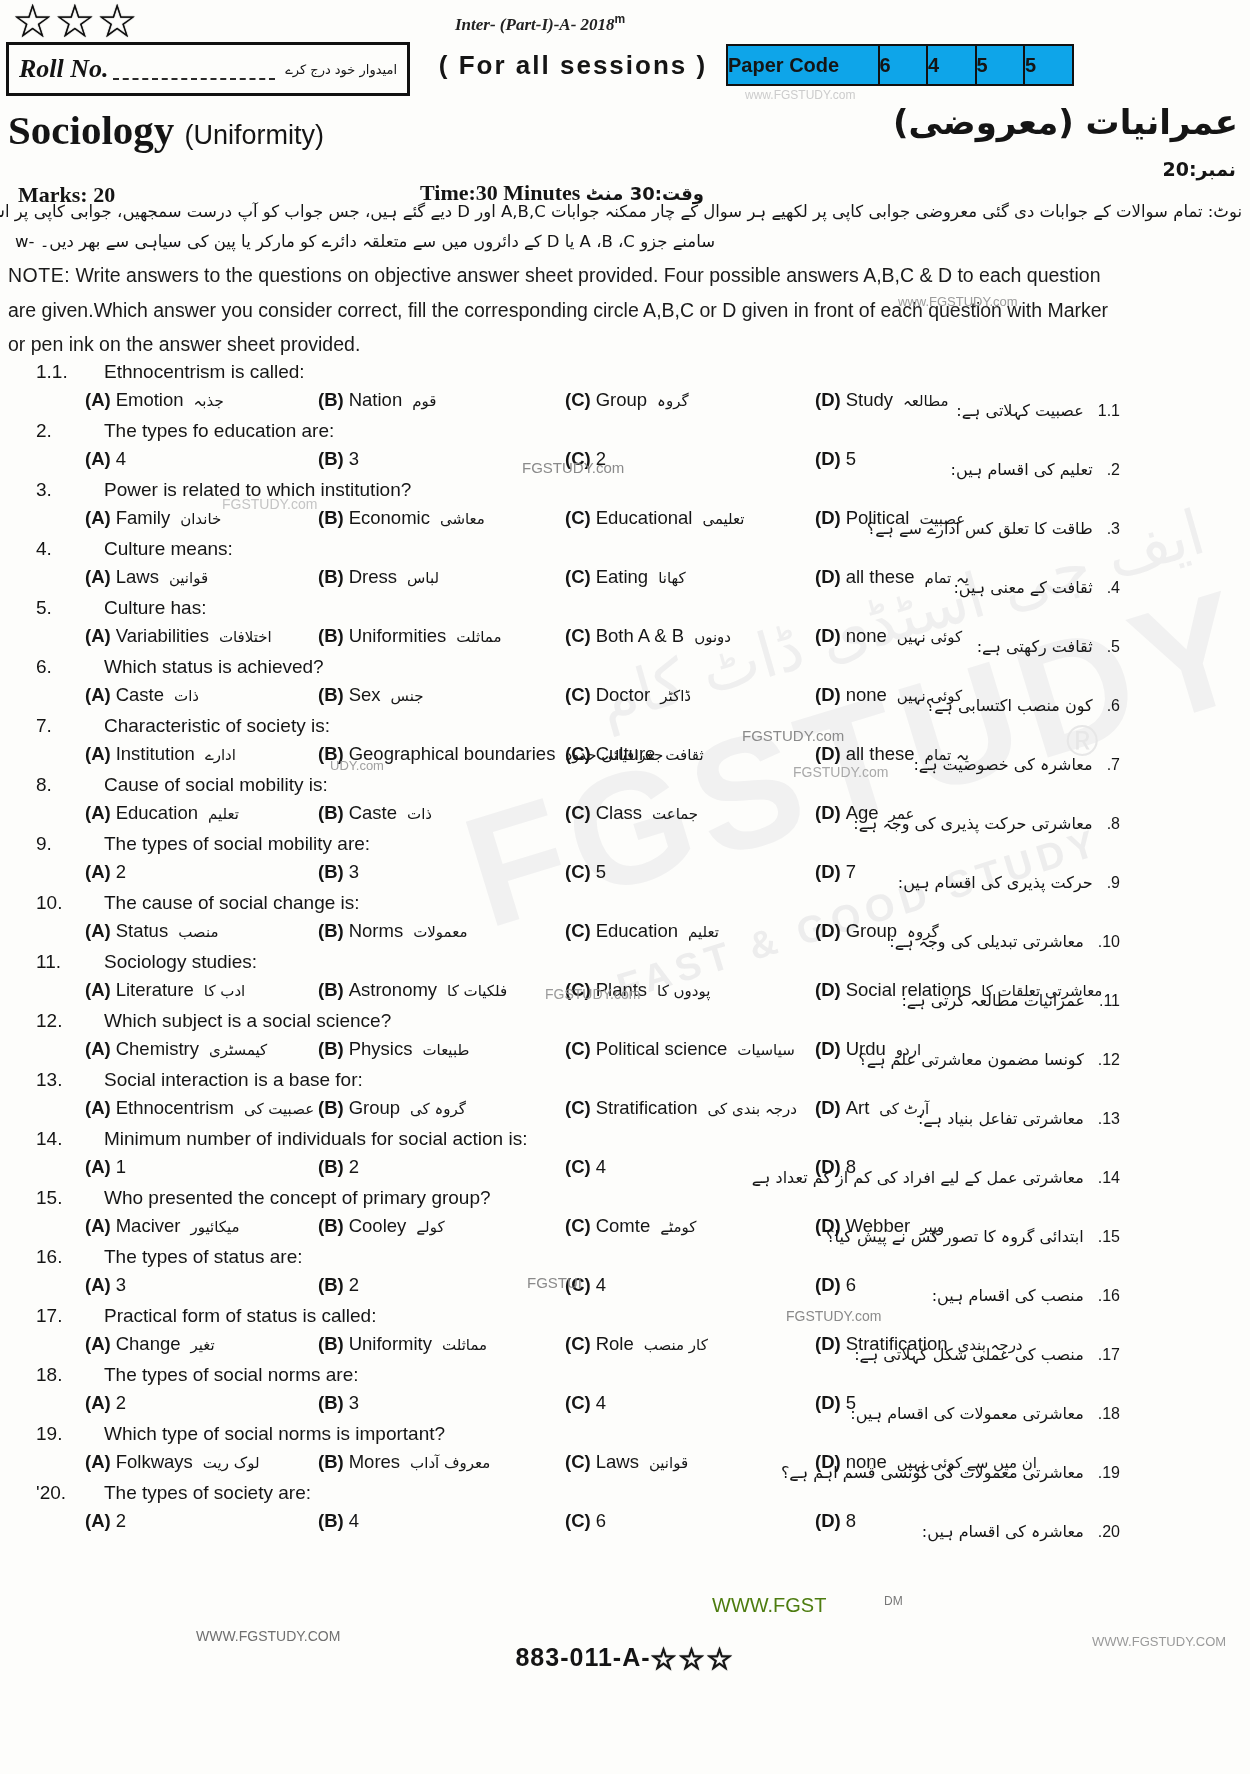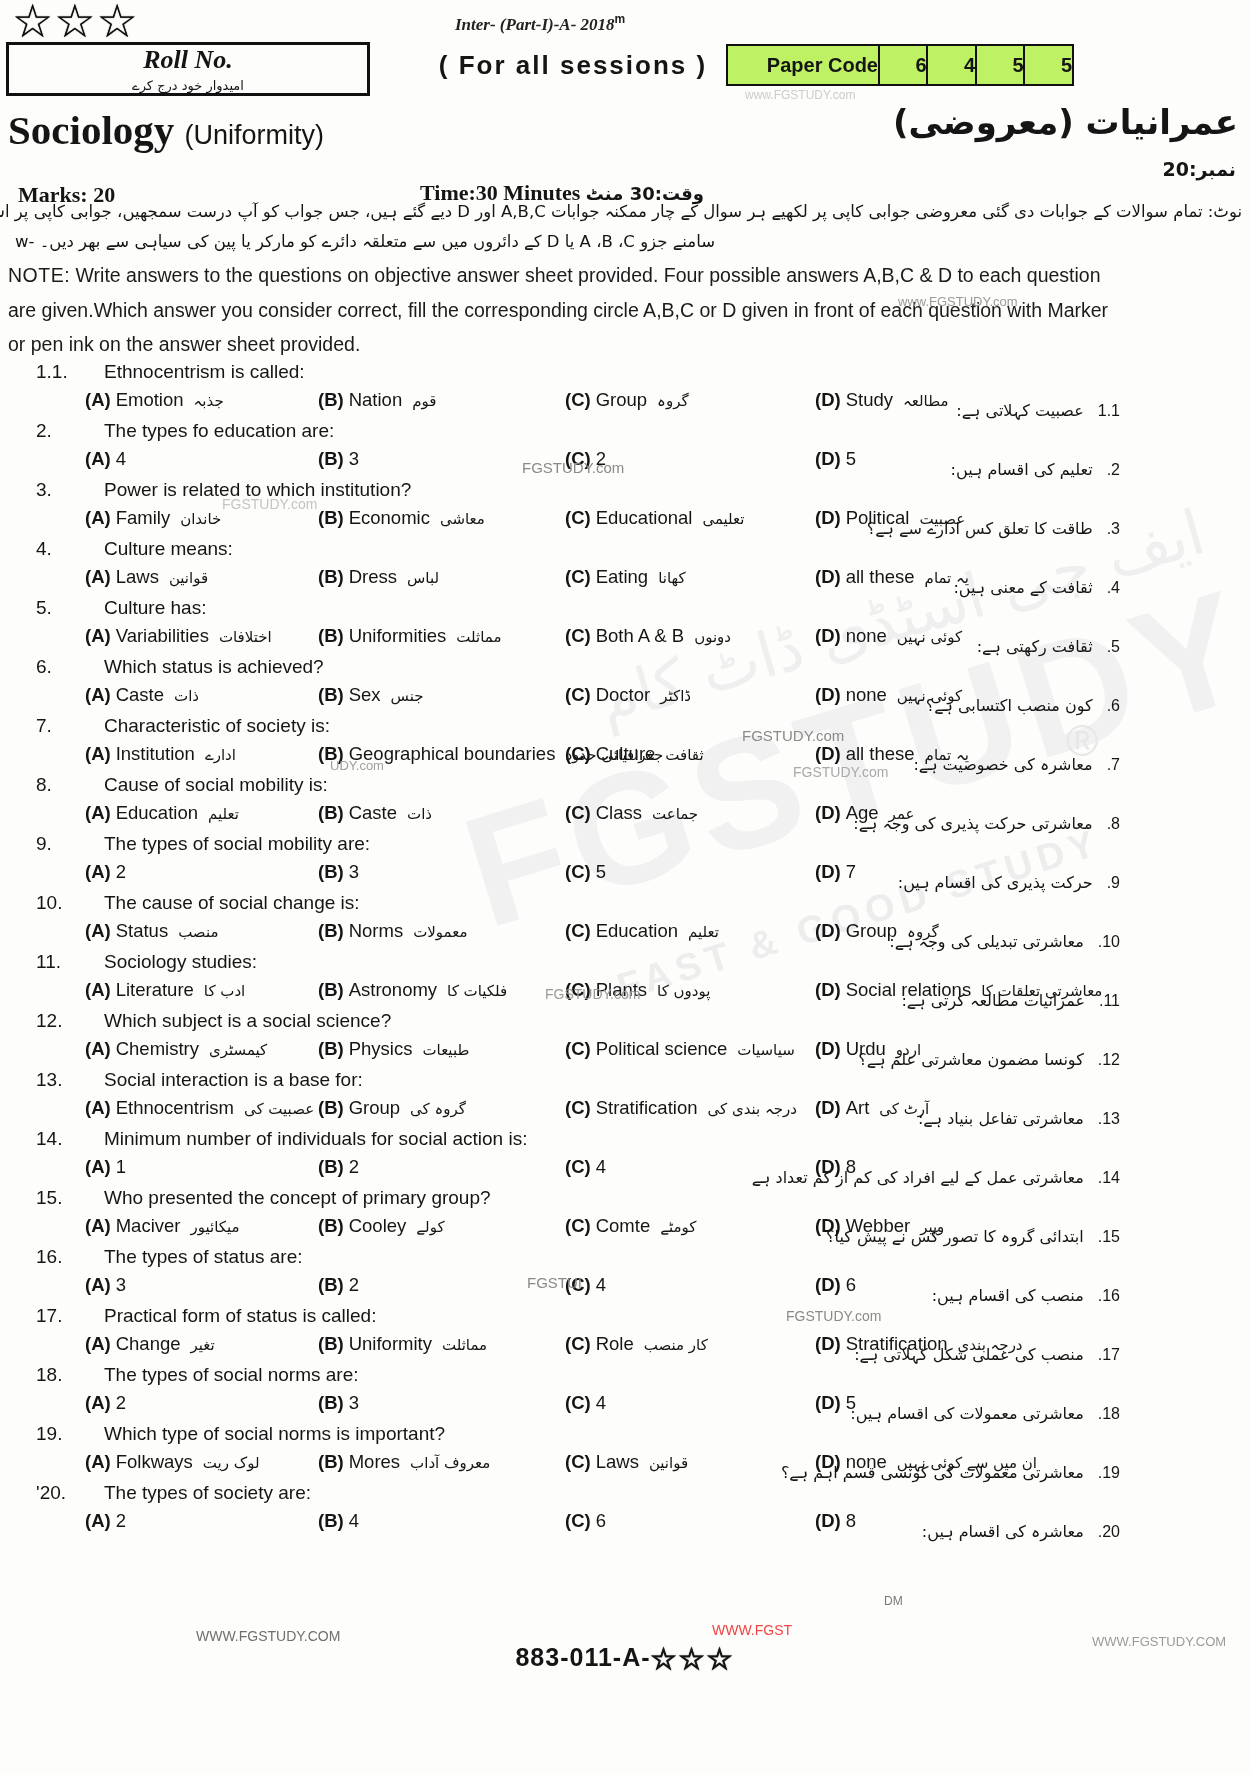--- a/index.html
+++ b/index.html
@@ -5,27 +5,27 @@
   html,body{margin:0;padding:0;background:#8a8a8a;}
   #page{position:relative;width:1250px;height:1774px;margin:0 auto;background:#fdfdfb;
         font-family:"Liberation Sans",sans-serif;color:#151515;overflow:hidden;}
   .abs{position:absolute;}
   .ur{font-family:"DejaVu Sans",sans-serif;}
 
   
   #stars-top{left:12px;top:-6px;font-size:46px;letter-spacing:1px;color:#0c0c0c;text-shadow:0 0 1px #0c0c0c;}
   #exam-ref{left:455px;top:12px;font-size:17px;font-weight:bold;font-style:italic;font-family:"Liberation Serif",serif;color:#222;}
   #exam-ref sup{font-size:12px;font-style:normal;font-family:"Liberation Sans",sans-serif;}
-  #roll-box{left:6px;top:42px;width:364px;height:54px;border:3px solid #111;display:flex;align-items:center;padding:0 10px;box-sizing:border-box;flex-direction:column;}
+  #roll-box{left:6px;top:42px;width:404px;height:54px;border:3px solid #111;display:flex;align-items:center;padding:0 10px;box-sizing:border-box;}
   #roll-label{font-family:"Liberation Serif",serif;font-weight:bold;font-style:italic;font-size:26px;}
   #roll-line{flex:1;border-bottom:2px dashed #2a2a2a;height:20px;margin:0 10px 0 4px;}
   #roll-urdu{font-size:13px;direction:rtl;}
   #sessions{left:428px;top:50px;width:290px;text-align:center;font-weight:bold;font-size:26px;letter-spacing:2px;}
   #paper-code{left:726px;top:44px;display:flex;}
-  .pc-cell{border:2.5px solid #111;height:38px;line-height:38px;text-align:right;font-weight:bold;font-size:20px;background:#bef264;box-sizing:content-box;}
+  .pc-cell{border:2.5px solid #111;height:38px;line-height:38px;text-align:left;font-weight:bold;font-size:20px;background:#0ea5e9;box-sizing:content-box;}
   #pc-label{width:150px;}
   .pc-digit{width:47px;margin-left:-2.5px;}
   #title-en{left:8px;top:106px;font-family:"Liberation Serif",serif;font-weight:bold;font-size:41px;}
   #title-obj{font-family:"Liberation Sans",sans-serif;font-weight:normal;font-size:27px;}
   #title-ur{right:12px;top:102px;font-size:34px;font-weight:bold;direction:rtl;}
   #number-ur{right:14px;top:158px;font-size:19px;font-weight:bold;direction:rtl;}
   #marks{left:18px;top:182px;font-family:"Liberation Serif",serif;font-weight:bold;font-size:22px;}
   #time-line{left:420px;top:180px;font-family:"Liberation Serif",serif;font-weight:bold;font-size:22px;white-space:nowrap;}
   #time-line .ur{font-size:18px;}
   #urdu-note-1{right:8px;left:80px;top:202px;direction:rtl;text-align:right;font-size:16.5px;white-space:nowrap;}
@@ -407,18 +407,18 @@
 
   <div id="wm-front">
       <div class="wm" style="left: 898px; top: 294px; font-size: 13px; color: rgb(154, 154, 154);">www.FGSTUDY.com</div>
       <div class="wm" style="left: 522px; top: 459px; font-size: 15px; color: rgb(138, 138, 138);">FGSTUDY.com</div>
       <div class="wm" style="left: 742px; top: 727px; font-size: 15px; color: rgb(138, 138, 138);">FGSTUDY.com</div>
       <div class="wm" style="left: 793px; top: 764px; font-size: 14px; color: rgb(169, 169, 169);">FGSTUDY.com</div>
       <div class="wm" style="left: 330px; top: 758px; font-size: 13px; color: rgb(160, 160, 160);">UDY.com</div>
       <div class="wm" style="left: 545px; top: 986px; font-size: 14px; color: rgb(154, 154, 154);">FGSTUDY.com</div>
       <div class="wm" style="left: 527px; top: 1274px; font-size: 15px; color: rgb(138, 138, 138);">FGSTUI</div>
       <div class="wm" style="left: 786px; top: 1308px; font-size: 14px; color: rgb(138, 138, 138);">FGSTUDY.com</div>
-      <div class="wm" style="left: 712px; top: 1594px; font-size: 14px; color: #ef4444; margin-top: 28px;">WWW.FGST</div>
+      <div class="wm" style="left: 712px; top: 1594px; font-size: 20px; color: #4d7c0f;">WWW.FGST</div>
       <div class="wm" style="left: 884px; top: 1594px; font-size: 12px; color: rgb(119, 119, 119);">DM</div>
       <div class="wm" style="left: 196px; top: 1628px; font-size: 14px; color: rgb(111, 111, 111);">WWW.FGSTUDY.COM</div>
       <div class="wm" style="left: 1092px; top: 1634px; font-size: 13px; color: rgb(154, 154, 154);">WWW.FGSTUDY.COM</div>
     </div>
 </div>
 
 </body></html>

